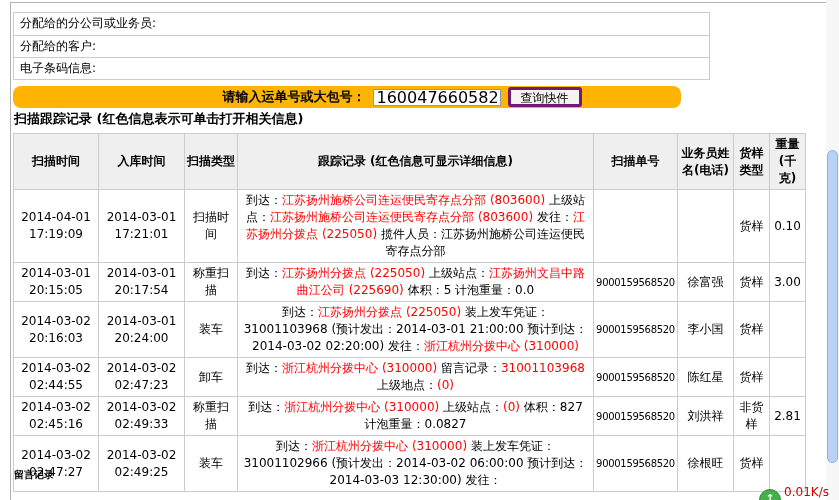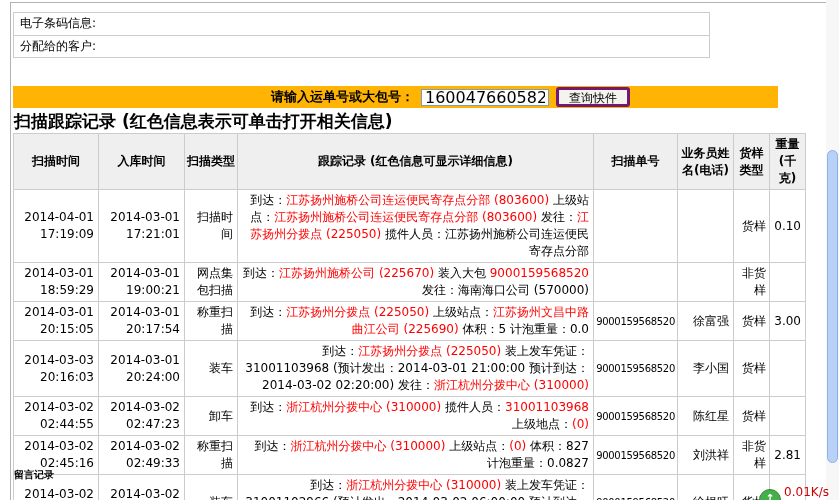--- a/index.html
+++ b/index.html
@@ -5,36 +5,36 @@
   * { margin:0; padding:0; box-sizing:border-box; }
   html,body { width:839px; height:500px; overflow:hidden; background:#fff;
     font-family:"DejaVu Sans","Liberation Sans",sans-serif; font-size:12px; color:#000; }
   .frame-top { position:absolute; left:10px; top:2px; width:829px; height:1px; background:#b2b2b2; }
   .frame-left { position:absolute; left:10px; top:2px; width:1px; height:498px; background:#b2b2b2; }
 
   .info-table { position:absolute; left:13px; top:12px; width:697px; border:1px solid #ccc; background:#fff; }
   .info-row { height:22px; line-height:21px; padding-left:6px; }
   .info-row + .info-row { border-top:1px solid #ccc; }
 
-  .search-bar { position:absolute; left:13px; top:86px; width:765px; height:22px; background:#ffb404;
-    display:flex; align-items:center; justify-content:center; }
+  .search-bar { position:absolute; left:13px; top:86px; width:668px; height:22px; background:#ffb404;
+    display:flex; align-items:center; justify-content:center;border-radius:8px; }
   .search-inner { display:flex; align-items:center; gap:7px; transform:translateX(55px); }
   .search-label { font-weight:bold; font-size:13px; color:#000; }
   .search-input { width:128px; height:17px; border:1px solid #7f9db9; font-size:16px; padding:0 3px;
     font-family:inherit; background:#fff; }
   .search-btn { height:20px; padding:0 10px; font-size:12px; font-family:inherit; color:#000;
     background:#f4f3ee; border:3px solid #701a75; border-radius:3px; cursor:pointer; }
 
-  .section-title { position:absolute; left:14px; top:110px; font-weight:bold; font-size:17px; }
+  .section-title { position:absolute; left:14px; top:110px; font-weight:bold; font-size:13px; }
 
   .track-table { position:absolute; left:13px; top:133px; width:792px; border-collapse:collapse;
     table-layout:fixed; font-size:12px; background:#fff; }
   .track-table th, .track-table td { border:1px solid #ccc; }
   .track-table th { background:#efefef; font-weight:bold; text-align:center; padding:2px 1px; line-height:17px; }
-  .track-table td { padding:2px 4px; line-height:17px; vertical-align:middle; word-wrap:break-word; text-align:right; }
+  .track-table td { padding:2px 4px; line-height:17px; vertical-align:middle; word-wrap:break-word; text-align:center; }
   td.scan-no { font-size:10px; letter-spacing:-0.3px; padding:2px 2px; }
   td.cargo { padding:2px 3px;margin-top:36px; }
   span.red { color:#f00; cursor:pointer; }
 
   .footer-title { position:absolute; left:14px; top:468px; font-weight:bold; font-size:10px; }
 
   .scroll-track { position:absolute; right:0; top:0; width:13px; height:500px; background:#f7f7f7; }
   .scroll-thumb { position:absolute; right:1px; top:150px; width:11px; height:313px;
     background:#b9d1f7; border:1px solid #8cb0e8; border-radius:6px; }
 
@@ -43,22 +43,23 @@
     font-size:11px; font-weight:bold; }
   .net-text { position:absolute; right:10px; bottom:1px; font-size:12px; color:#c00;text-align:center; }
 </style>
 </head>
 <body>
 
 <div class="frame-top"></div>
 <div class="frame-left"></div>
 
 <div class="info-table">
+  <div class="info-row">分配给的分公司或业务员:</div>
+  <div class="info-row">分配给的客户:</div>
   <div class="info-row">电子条码信息:</div>
-  <div class="info-row">分配给的客户:</div>
 </div>
 
 <div class="search-bar">
   <div class="search-inner">
     <span class="search-label">请输入运单号或大包号：</span>
     <input class="search-input" value="1600476605826" style="">
     <button class="search-btn">查询快件</button>
   </div>
 </div>
 
@@ -92,54 +93,44 @@
         <td>2014-04-01 17:19:09</td>
         <td>2014-03-01 17:21:01</td>
         <td>扫描时间</td>
         <td><span>到达：</span><span class="red">江苏扬州施桥公司连运便民寄存点分部 (803600)</span><span> 上级站点：</span><span class="red">江苏扬州施桥公司连运便民寄存点分部 (803600)</span><span> 发往：</span><span class="red">江苏扬州分拨点 (225050)</span><span> 揽件人员：江苏扬州施桥公司连运便民寄存点分部</span></td>
         <td class="scan-no"></td>
         <td></td>
         <td class="cargo">货样</td>
         <td>0.10</td>
       </tr>
       <tr>
-        <td>2014-03-01 18:59:29</td>
-        <td>2014-03-01 19:00:21</td>
-        <td>网点集包扫描</td>
-        <td><span>到达：</span><span class="red">江苏扬州施桥公司 (225670)</span><span> 装入大包 </span><span class="red">9000159568520</span><span> 发往：海南海口公司 (570000)</span></td>
-        <td class="scan-no"></td>
-        <td></td>
-        <td class="cargo">非货样</td>
-        <td></td>
-      </tr>
-      <tr>
         <td>2014-03-01 20:15:05</td>
         <td>2014-03-01 20:17:54</td>
         <td>称重扫描</td>
         <td><span>到达：</span><span class="red">江苏扬州分拨点 (225050)</span><span> 上级站点：</span><span class="red">江苏扬州文昌中路曲江公司 (225690)</span><span> 体积：5 计泡重量：0.0</span></td>
         <td class="scan-no">9000159568520</td>
         <td>徐富强</td>
         <td class="cargo">货样</td>
         <td>3.00</td>
       </tr>
       <tr>
-        <td>2014-03-03 20:16:03</td>
+        <td>2014-03-02 20:16:03</td>
         <td>2014-03-01 20:24:00</td>
         <td>装车</td>
         <td><span>到达：</span><span class="red">江苏扬州分拨点 (225050)</span><span> 装上发车凭证：31001103968 (预计发出：2014-03-01 21:00:00 预计到达：2014-03-02 02:20:00) 发往：</span><span class="red">浙江杭州分拨中心 (310000)</span></td>
         <td class="scan-no">9000159568520</td>
         <td>李小国</td>
         <td class="cargo">货样</td>
         <td></td>
       </tr>
       <tr>
         <td>2014-03-02 02:44:55</td>
         <td>2014-03-02 02:47:23</td>
         <td>卸车</td>
-        <td><span>到达：</span><span class="red">浙江杭州分拨中心 (310000)</span><span> 揽件人员：</span><span class="red">31001103968</span><span> 上级地点：</span><span class="red">(0)</span></td>
+        <td><span>到达：</span><span class="red">浙江杭州分拨中心 (310000)</span><span> 留言记录：</span><span class="red">31001103968</span><span> 上级地点：</span><span class="red">(0)</span></td>
         <td class="scan-no">9000159568520</td>
         <td>陈红星</td>
         <td class="cargo">货样</td>
         <td></td>
       </tr>
       <tr>
         <td>2014-03-02 02:45:16</td>
         <td>2014-03-02 02:49:33</td>
         <td>称重扫描</td>
         <td><span>到达：</span><span class="red">浙江杭州分拨中心 (310000)</span><span> 上级站点：</span><span class="red">(0)</span><span> 体积：827 计泡重量：0.0827</span></td>

